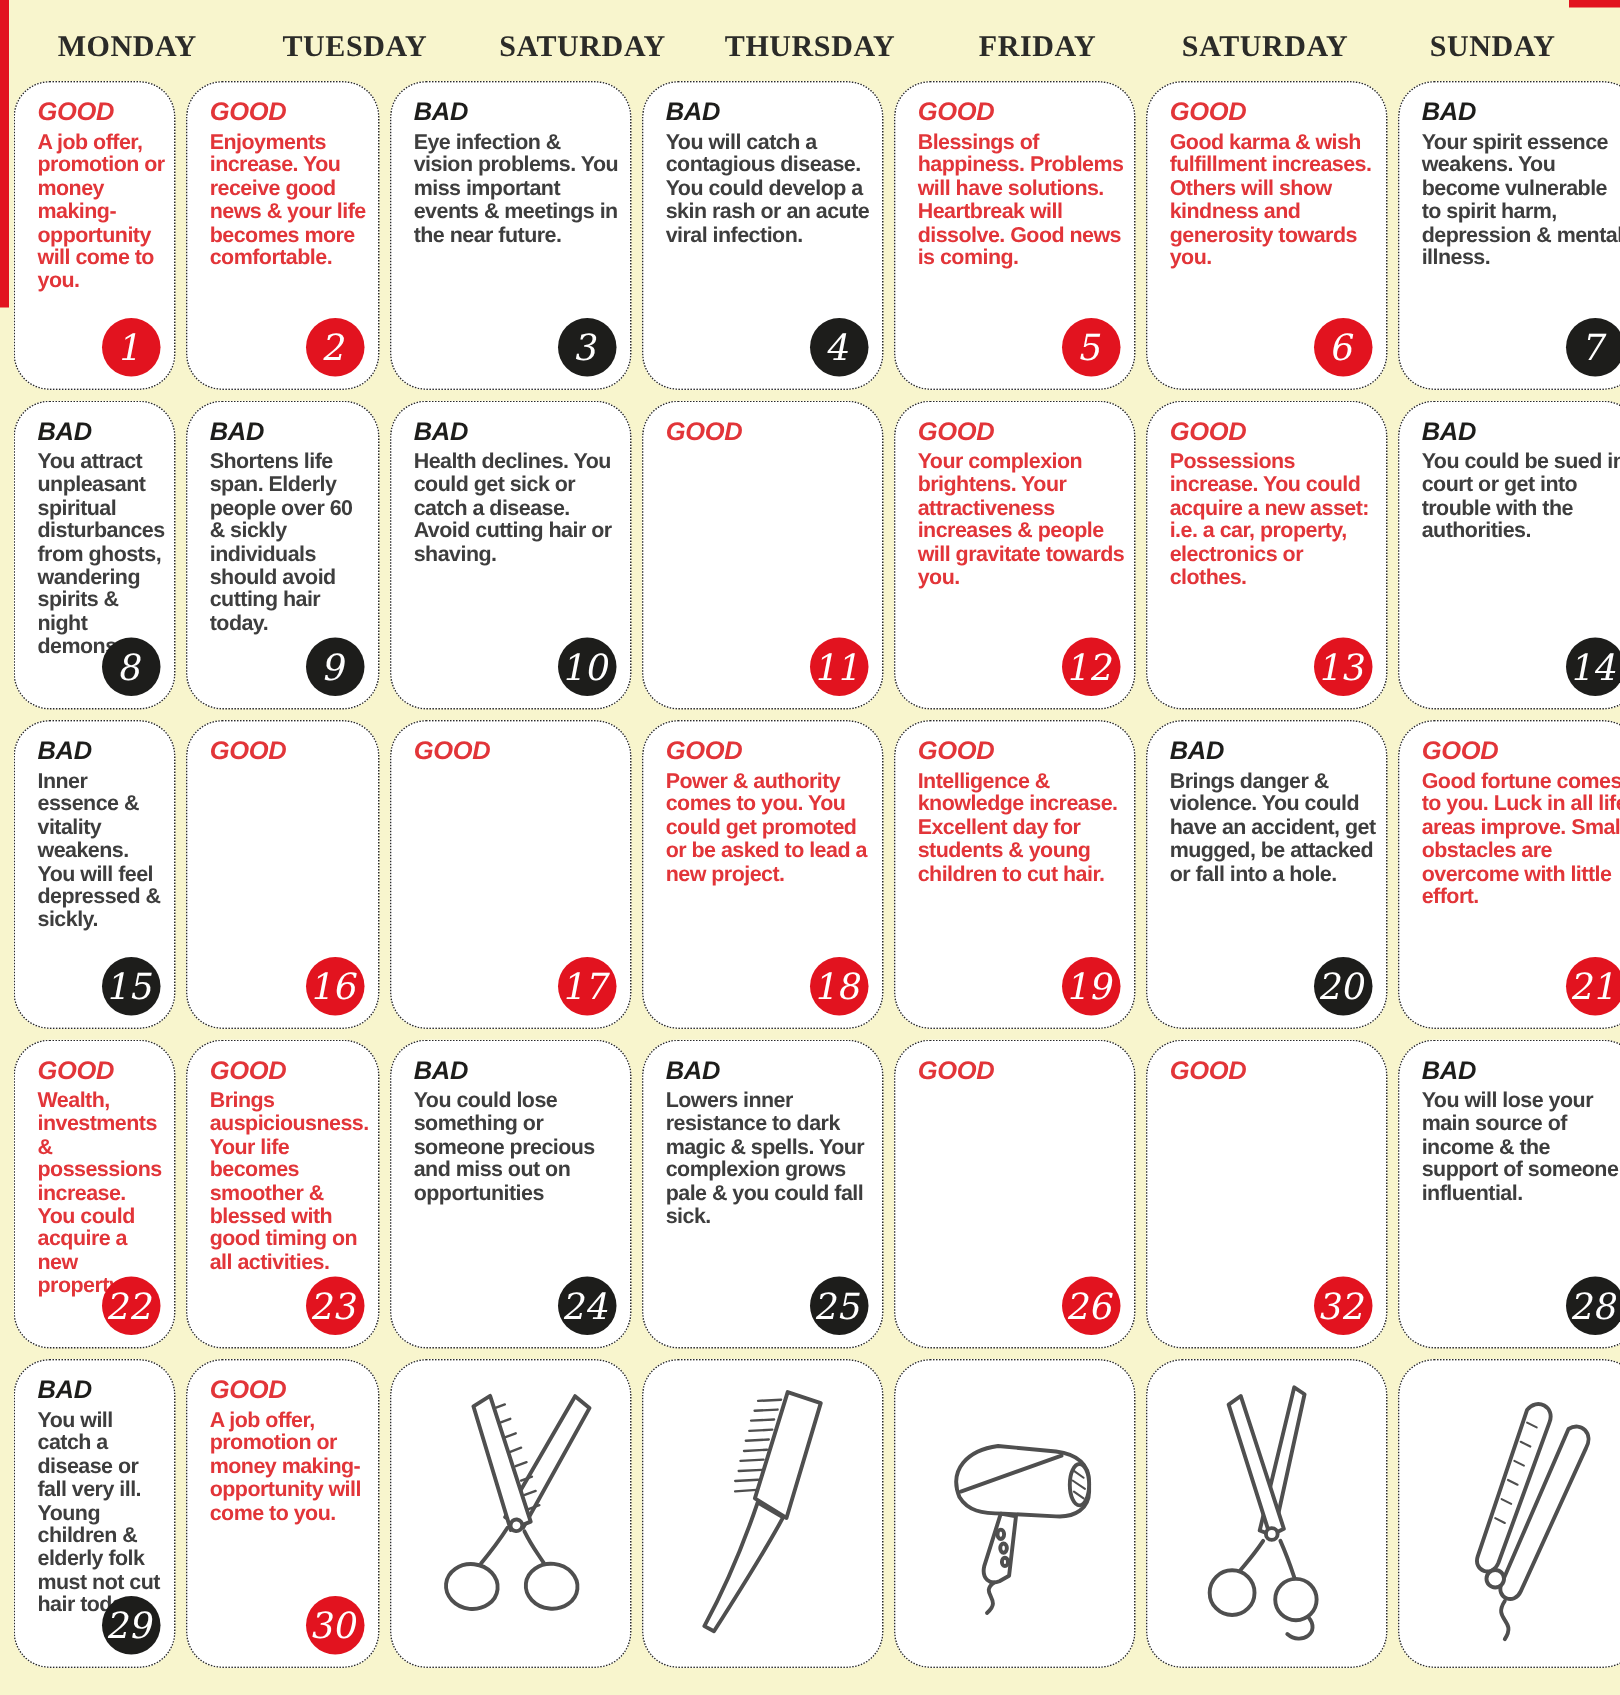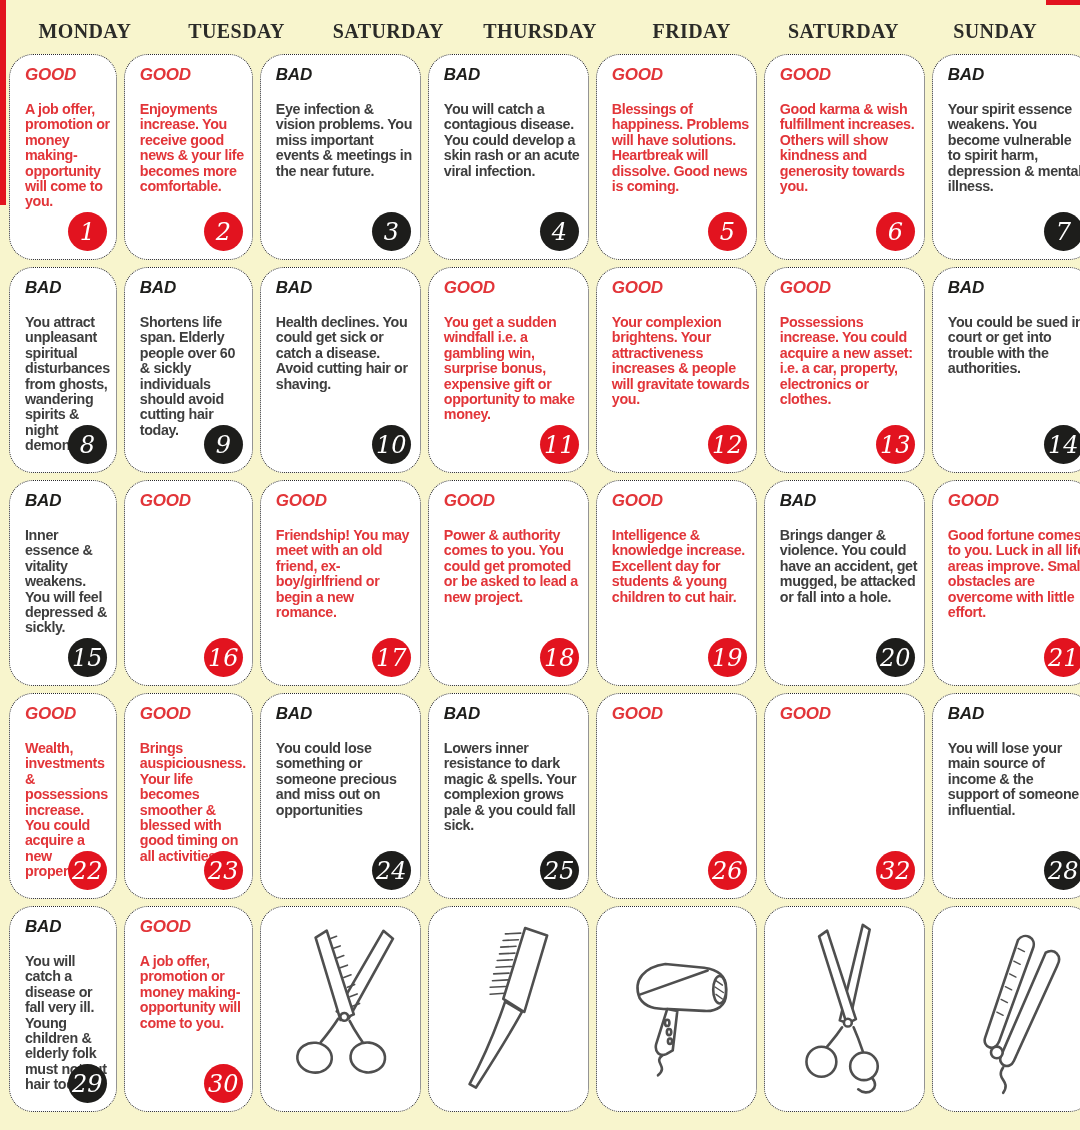--- a/index.html
+++ b/index.html
@@ -31,21 +31,21 @@
     position:relative;background:#fff;
     border:1.5px dotted #2a2a2a;border-radius:24px;
     padding:11px 6px 9px 15px;box-sizing:border-box;
   }
   .label{
     font-style:italic;font-weight:bold;font-size:17px;
     letter-spacing:-.2px;line-height:1.05;
   }
   .body{
     font-weight:bold;font-size:14.3px;line-height:1.08;
-    letter-spacing:-.35px;margin-top:18px;
+    letter-spacing:-.35px;margin-top:4px;
   }
   .cell.good .label,.cell.good .body{color:var(--good-red,#e23539);}
   .cell.bad  .label{color:var(--bad-black,#1d1d1b);}
   .cell.bad  .body{color:var(--bad-text,#3e3e3e);}
 
   .badge{
     position:absolute;right:9px;bottom:8px;
     width:39px;height:39px;border-radius:50%;
     display:flex;align-items:center;justify-content:center;
     color:#fff;font-family:"DejaVu Serif",serif;
@@ -121,21 +121,20 @@
     <div class="body">Shortens life span. Elderly people over 60 &amp; sickly individuals should avoid cutting hair today.</div>
     <div class="badge">9</div>
   </div>
     <div class="cell bad">
     <div class="label">BAD</div>
     <div class="body">Health declines. You could get sick or catch a disease. Avoid cutting hair or shaving.</div>
     <div class="badge">10</div>
   </div>
     <div class="cell good">
     <div class="label">GOOD</div>
-    <div class="body">You get a sudden windfall i.e. a gambling win, surprise bonus, expensive gift or opportunity to make money.</div>
     <div class="badge">11</div>
   </div>
     <div class="cell good">
     <div class="label">GOOD</div>
     <div class="body">Your complexion brightens. Your attractiveness increases &amp; people will gravitate towards you.</div>
     <div class="badge">12</div>
   </div>
     <div class="cell good">
     <div class="label">GOOD</div>
     <div class="body">Possessions increase. You could acquire a new asset: i.e. a car, property, electronics or clothes.</div>
@@ -150,21 +149,20 @@
     <div class="label">BAD</div>
     <div class="body">Inner essence &amp; vitality weakens. You will feel depressed &amp; sickly.</div>
     <div class="badge">15</div>
   </div>
     <div class="cell good">
     <div class="label">GOOD</div>
     <div class="badge">16</div>
   </div>
     <div class="cell good">
     <div class="label">GOOD</div>
-    <div class="body">Friendship! You may meet with an old friend, ex-boy/girlfriend or begin a new romance.</div>
     <div class="badge">17</div>
   </div>
     <div class="cell good">
     <div class="label">GOOD</div>
     <div class="body">Power &amp; authority comes to you. You could get promoted or be asked to lead a new project.</div>
     <div class="badge">18</div>
   </div>
     <div class="cell good">
     <div class="label">GOOD</div>
     <div class="body">Intelligence &amp; knowledge increase. Excellent day for students &amp; young children to cut hair.</div>

